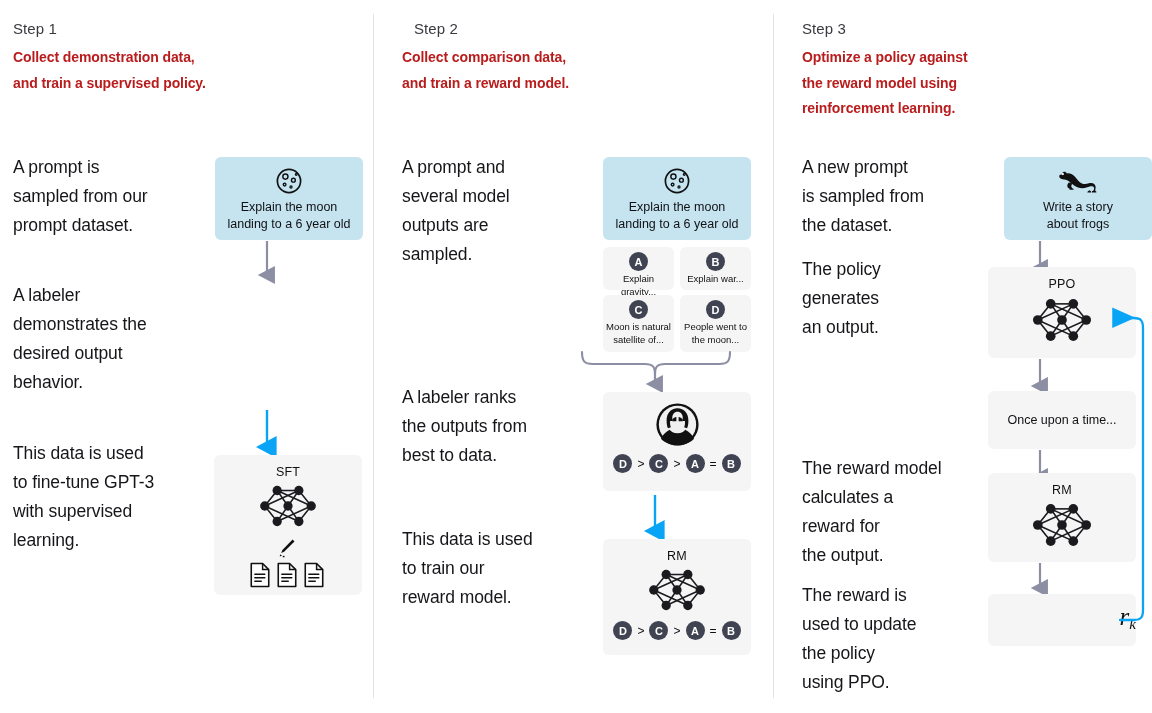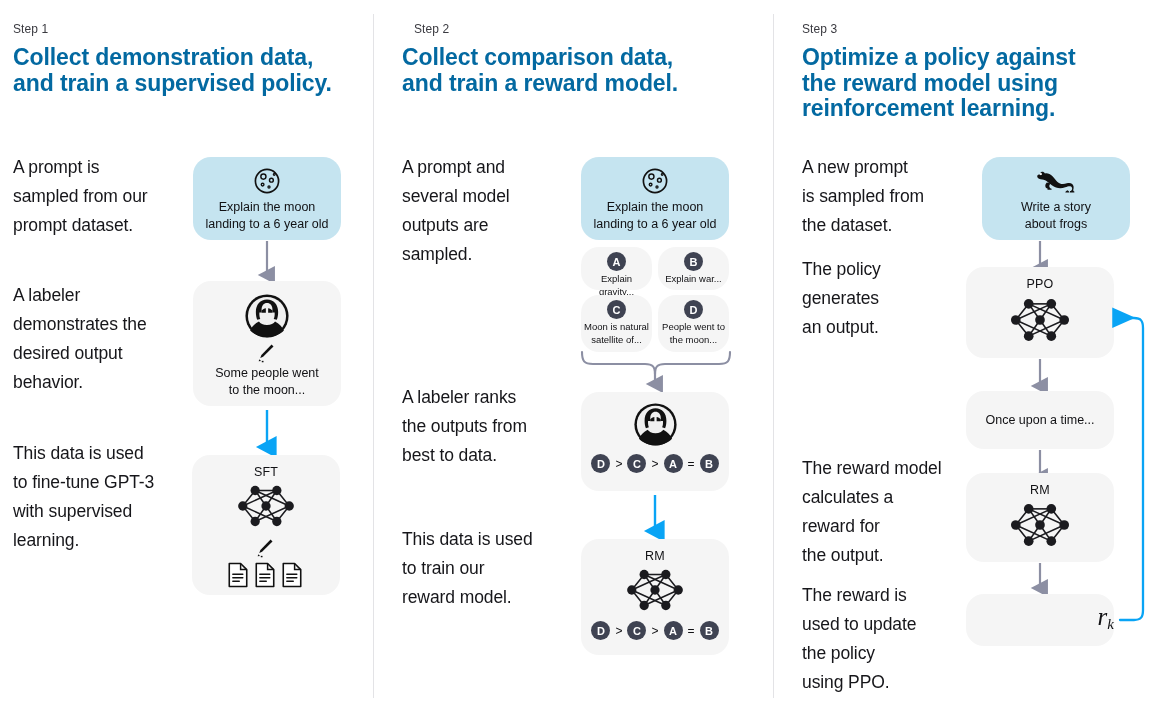--- a/index.html
+++ b/index.html
@@ -11,27 +11,27 @@
   .board{position:absolute;inset:0;}
 
   
   .divider{position:absolute;top:14px;width:1px;height:684px;background:#e3e3e6;}
 
   .col{position:absolute;top:0;height:713px;}
   .col-1{left:0;width:373px;}
   .col-2{left:374px;width:399px;}
   .col-3{left:774px;width:378px;}
 
-  .step-kicker{position:absolute;font-size:12px;line-height:18px;color:#3a3a40;letter-spacing:.1px;}
-  .step-title{position:absolute;font-size:23px;line-height:25.5px;font-weight:700;color:#0369a1;letter-spacing:-.1px;}
+  .step-kicker{position:absolute;font-size:15px;line-height:18px;color:#3a3a40;letter-spacing:.1px;}
+  .step-title{position:absolute;font-size:14px;line-height:25.5px;font-weight:700;color:#b91c1c;letter-spacing:-.1px;}
 
   .caption{position:absolute;font-size:17.5px;line-height:29px;color:#16161a;letter-spacing:-.1px;}
 
   
-  .card{position:absolute;border-radius:18px;box-sizing:border-box;}
+  .card{position:absolute;border-radius:6px;box-sizing:border-box;margin-left:22px;}
   .card.blue{background:#c5e4f0;}
   .card.grey{background:#f5f5f5;}
   .card-text{
     position:absolute;left:0;right:0;text-align:center;
     font-size:12.5px;line-height:17px;color:#111114;
   }
   .card-label{
     position:absolute;left:0;right:0;text-align:center;
     font-size:12.5px;line-height:16px;color:#111114;letter-spacing:.2px;
   }
@@ -188,30 +188,20 @@
           <use href="#sym-moon"></use>
         </svg>
       <div class="card-text" style="top:42px;white-space:pre-line;">Explain the moon
 landing to a 6 year old</div>
     </div>
 
     <svg class="ico" style="left:260px;top:241px;" width="14" height="43">
       <line x1="7" y1="0" x2="7" y2="34" stroke="#8c8fa3" stroke-width="2.2" marker-end="url(#arrG)"></line>
     </svg>
 
-    <div class="card grey" style="left:193px;top:281px;width:148px;height:125px;">
-      <svg class="ico" style="left:51px;top:12px;" width="46" height="46">
-          <use href="#sym-labeler"></use>
-        </svg>
-      <svg class="ico" style="left:61px;top:61px;" width="22" height="22">
-          <use href="#sym-pencil"></use>
-        </svg>
-      <div class="card-text" style="top:84px;white-space:pre-line;">Some people went
-to the moon...</div>
-    </div>
 
     <svg class="ico" style="left:260px;top:410px;" width="14" height="47">
       <line x1="7" y1="0" x2="7" y2="37" stroke="#09a4f5" stroke-width="2.4" marker-end="url(#arrB)"></line>
     </svg>
 
     <div class="card grey" style="left:192px;top:455px;width:148px;height:140px;">
       <div class="card-label" style="top:9px;">SFT</div>
       <svg class="ico" style="left:38px;top:27px;" width="72" height="48">
           <use href="#sym-nn"></use>
         </svg>

